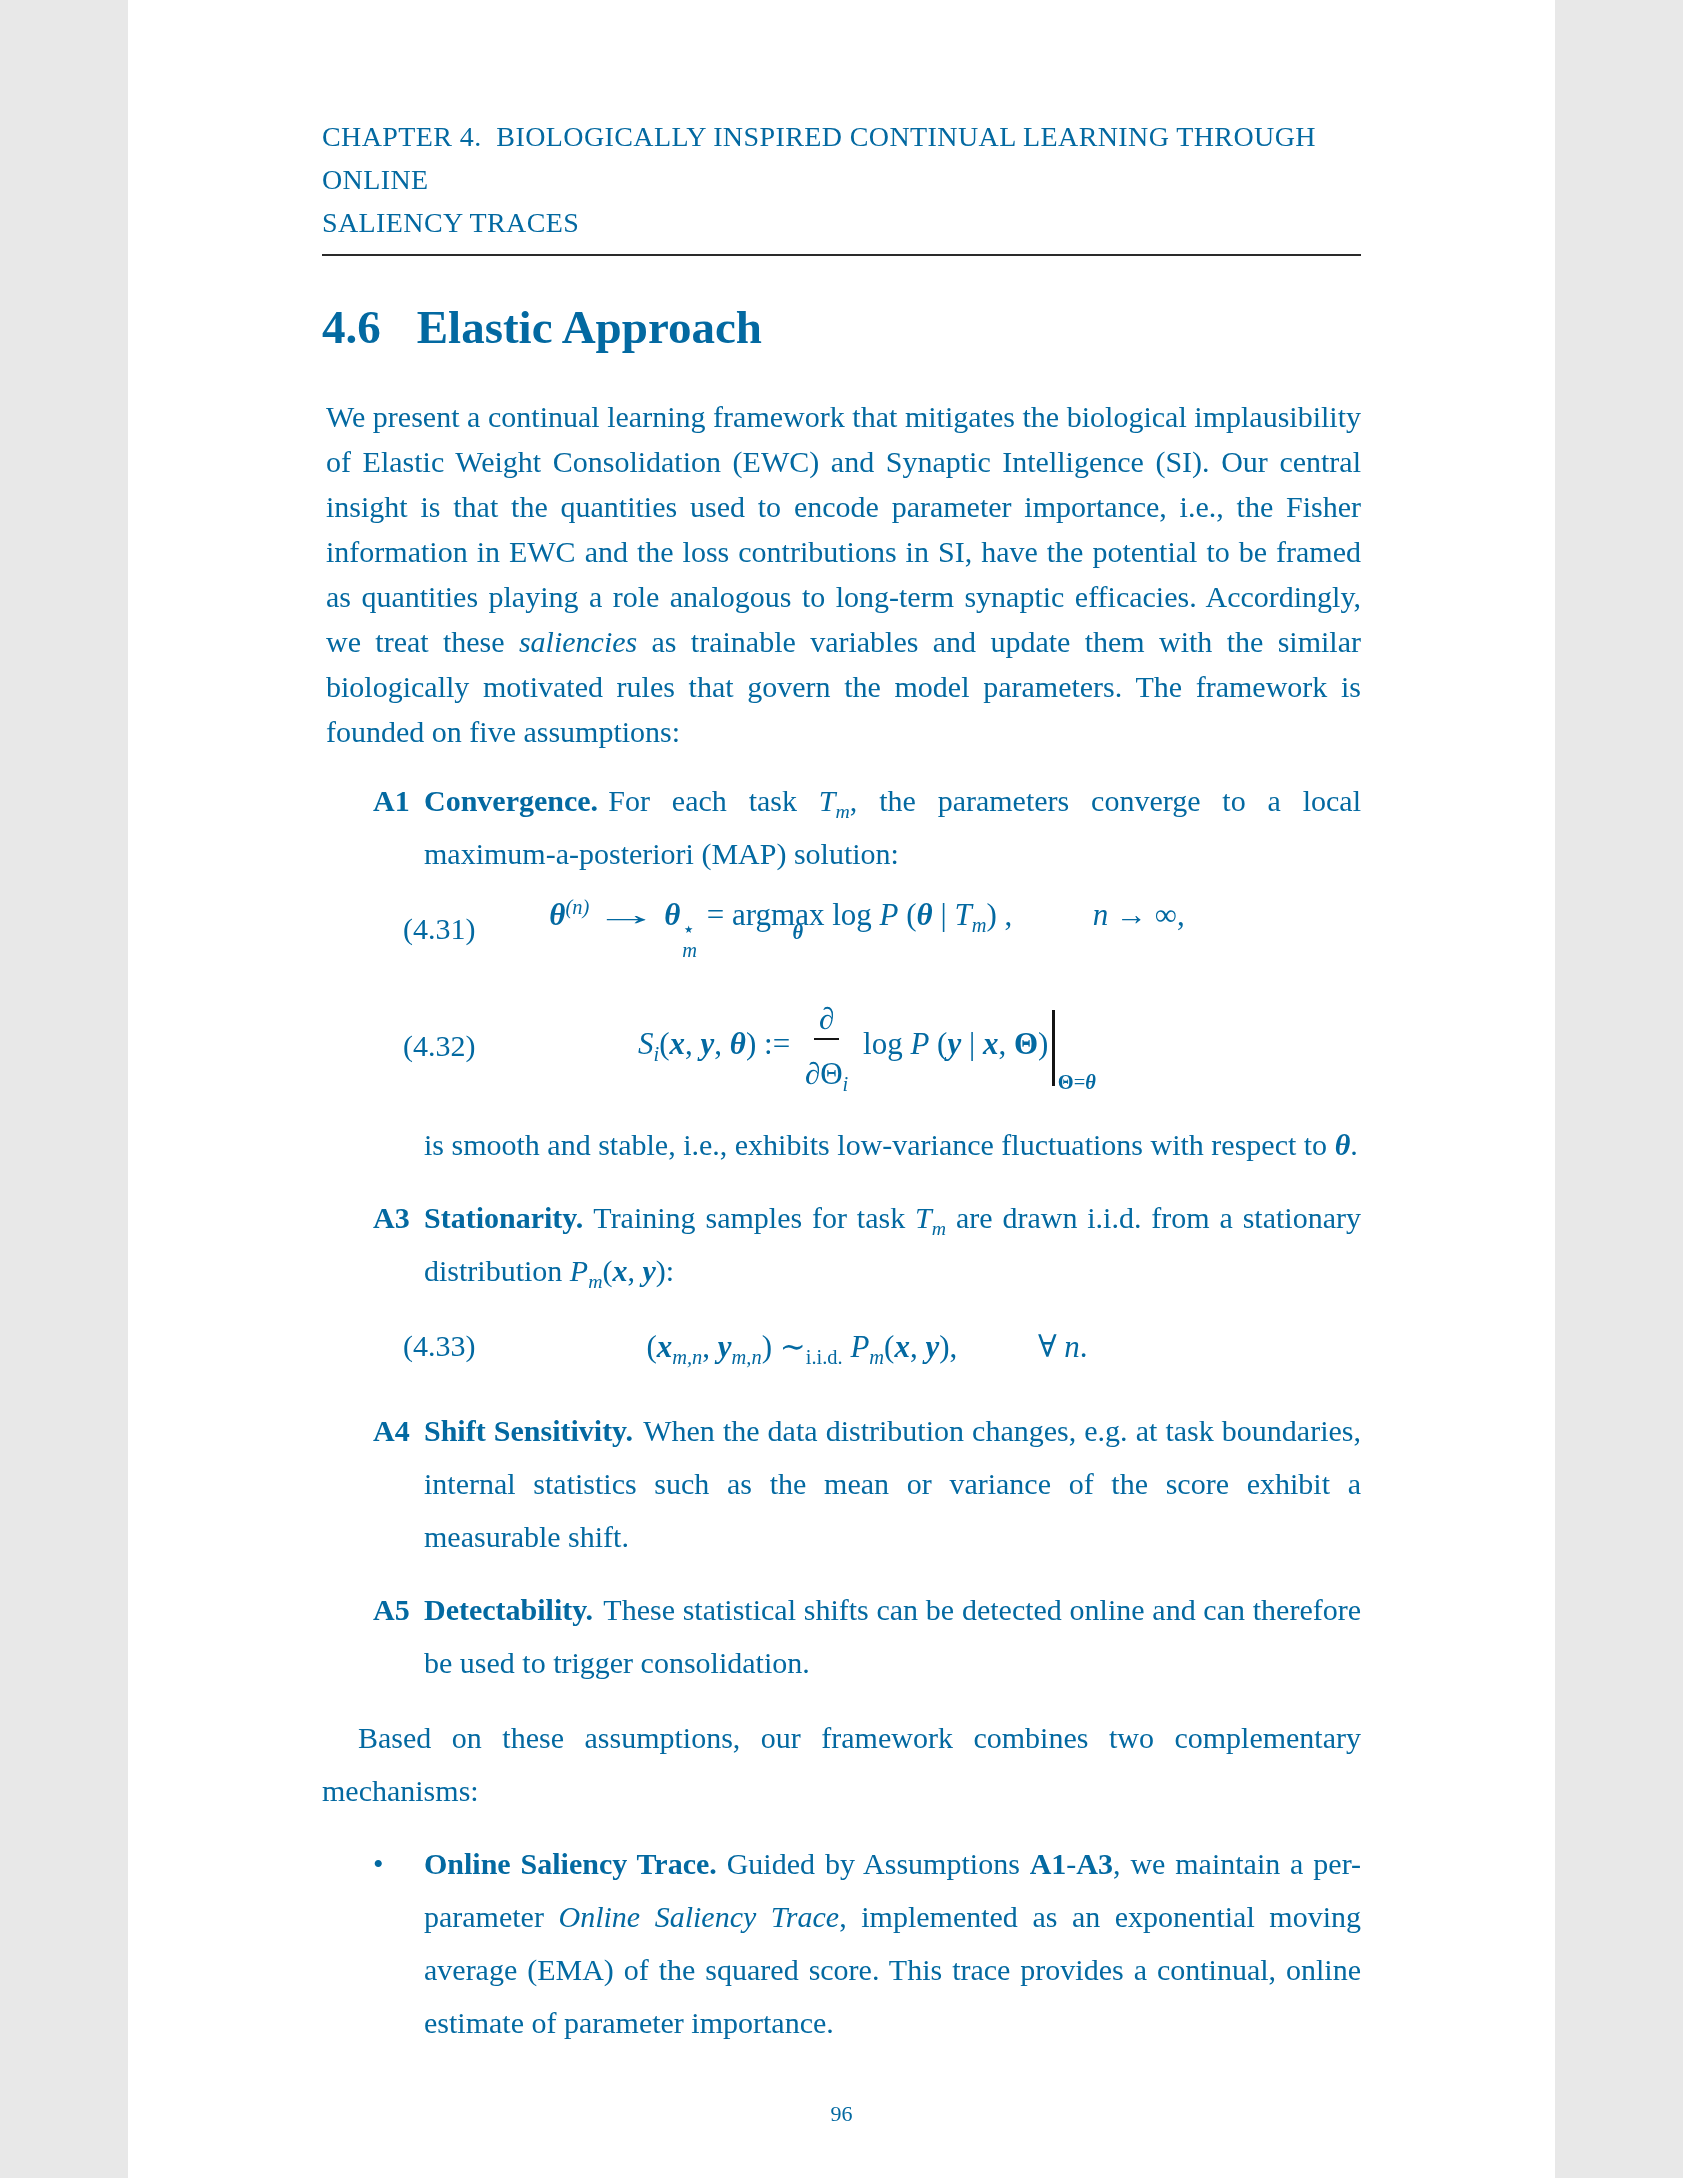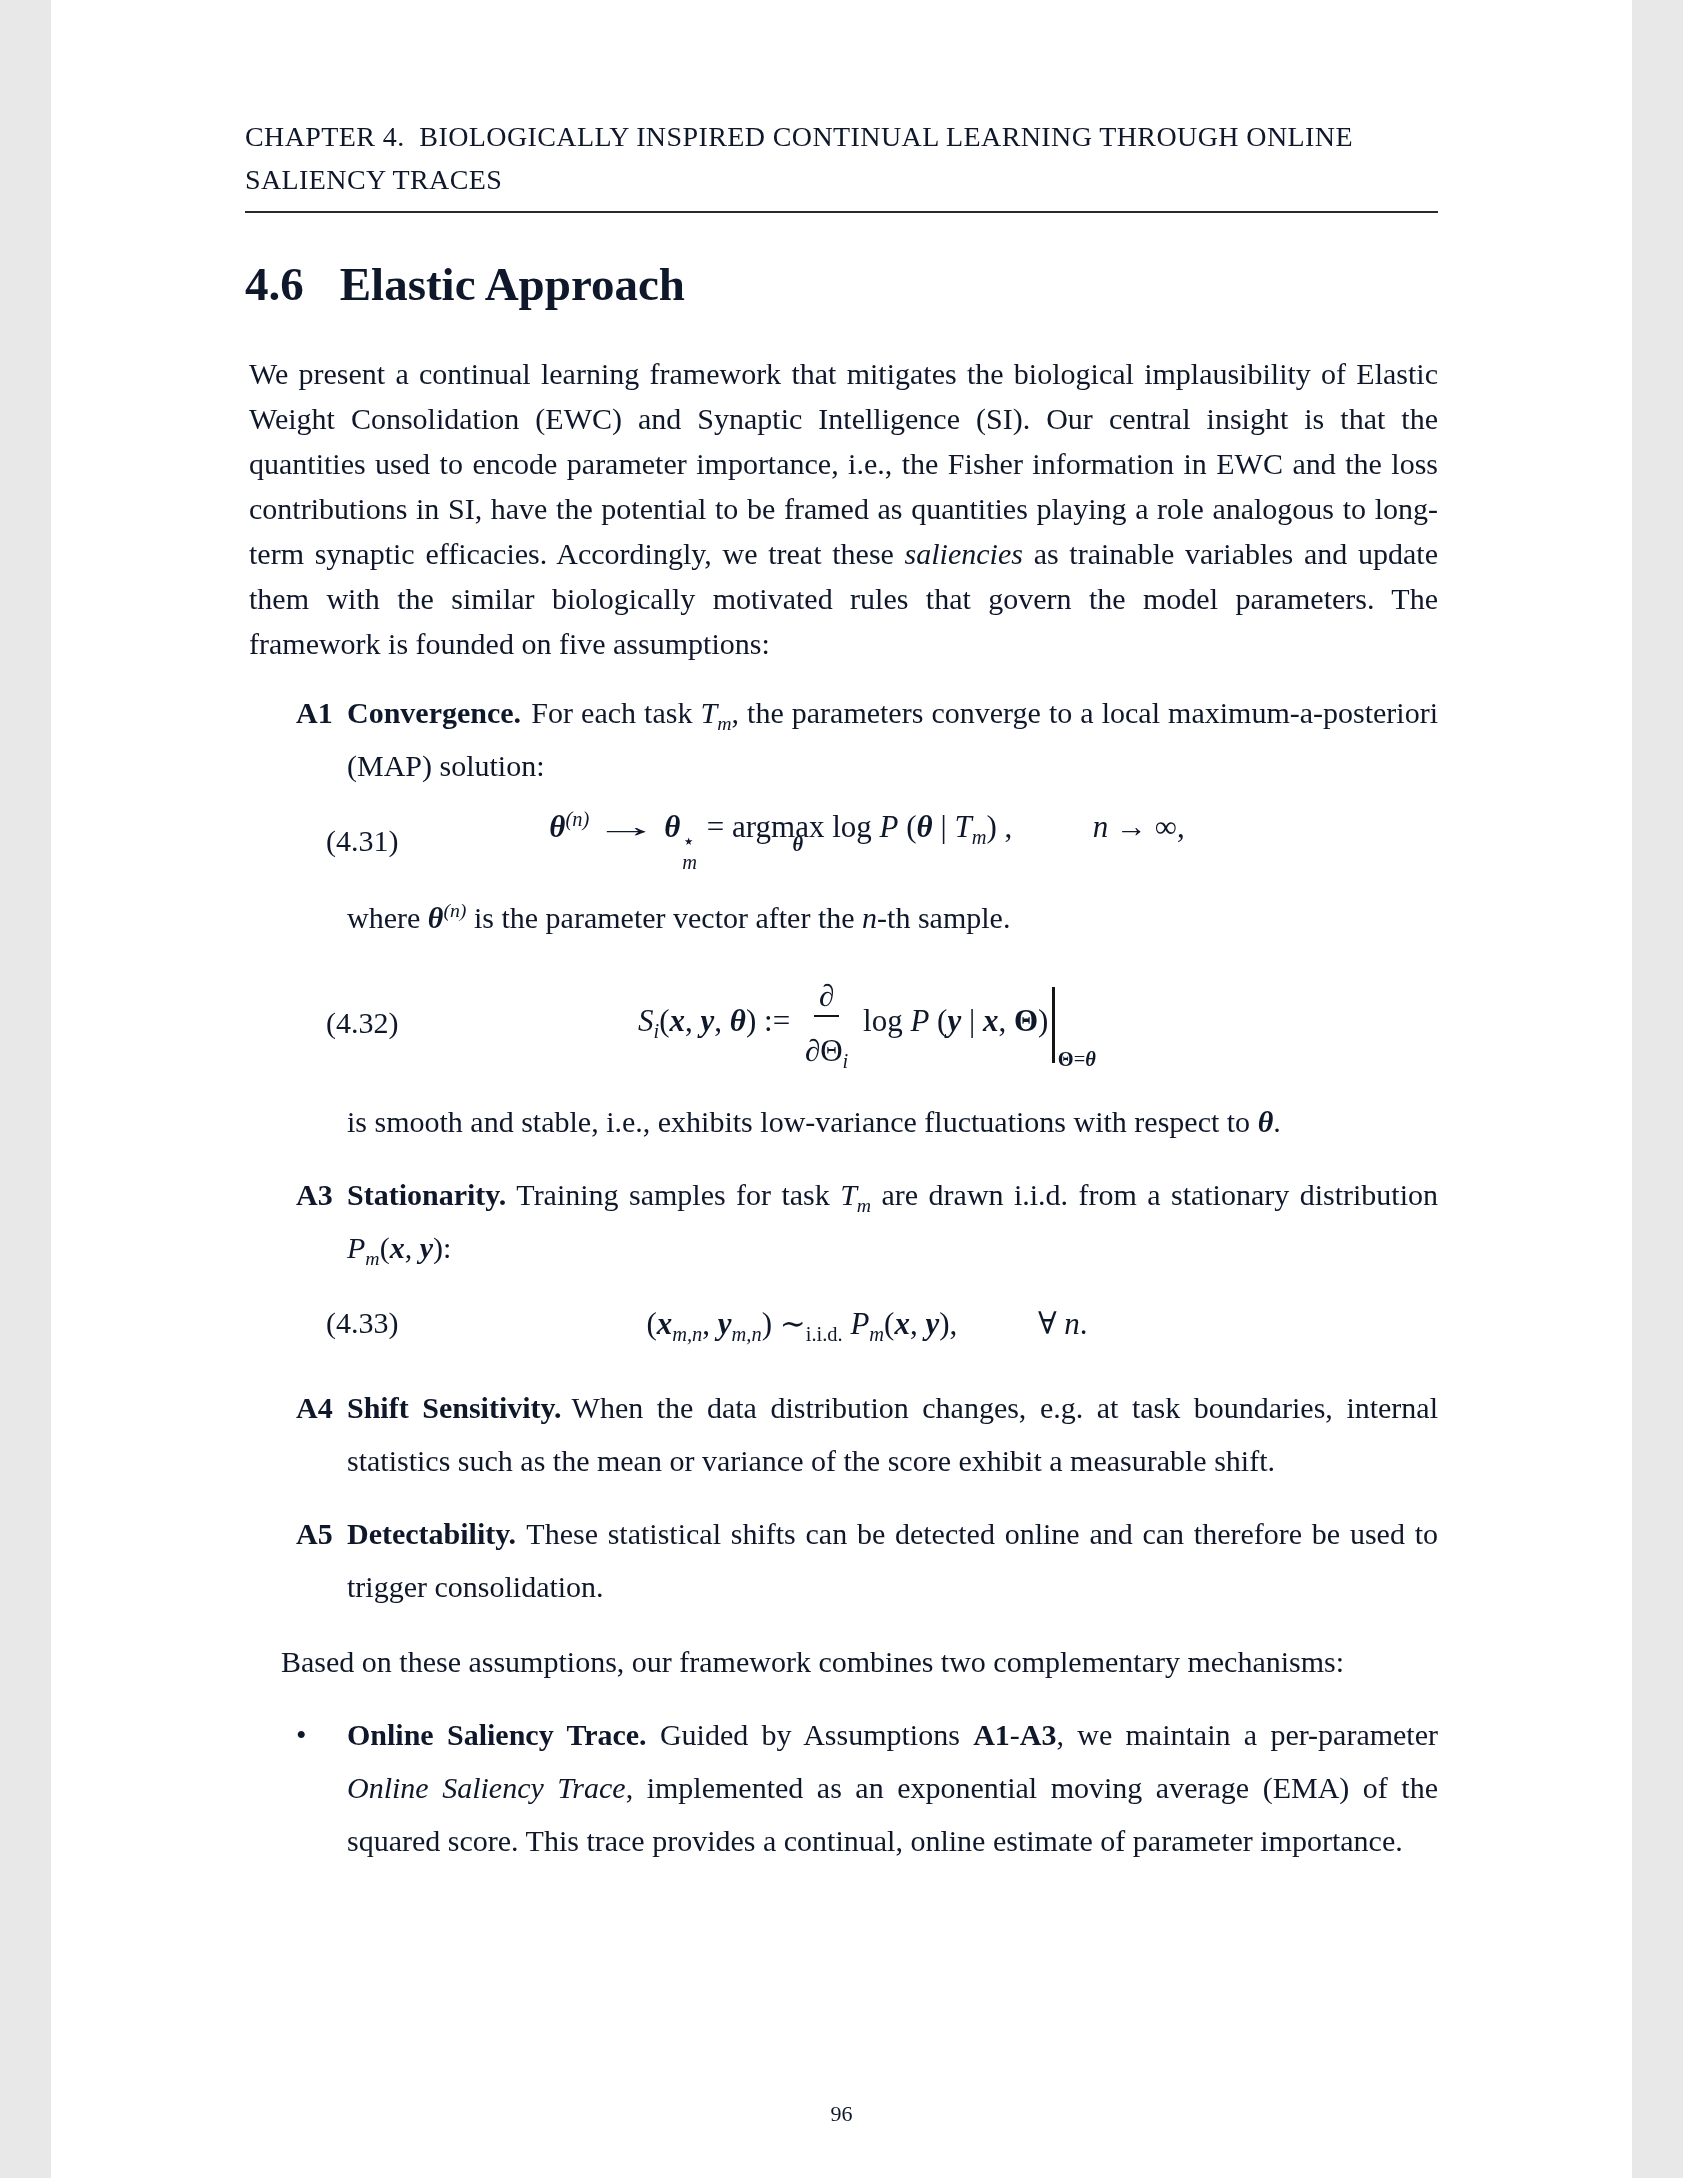--- a/index.html
+++ b/index.html
@@ -1,20 +1,20 @@
 <!DOCTYPE html>
 <html><head>
 <meta charset="utf-8">
 <style>
   html,body{margin:0;padding:0;background:#e8e8e8;}
   .page{
     position:relative;
-    width:1581px;height:2178px;
+    width:1427px;height:2178px;
     background:#ffffff;
-    color:#0f172a;
+    color:#0369a1;
     font-family:"Liberation Serif","DejaVu Serif",serif;
     overflow:hidden;
     margin:0 auto;
   }
   .content{padding:115px 194px 0 194px;}
 
   
   .hdr-line{
     font-size:28px;line-height:43px;letter-spacing:0.4px;
     white-space:pre-wrap;
@@ -114,21 +114,20 @@
           <span class="run-in">Convergence.</span><span><span>For each task </span><span class="cal">T</span><span class="sub i">m</span><span>, the parameters converge to a local maximum-a-posteriori (MAP) solution:</span></span>
         </div>
       </div>
       <div class="eq">
         <span class="eq-num">(4.31)</span>
         <span class="eq-content"><span class="bi">θ</span><span class="sup i">(n)</span><span class="xarrow">→</span><span class="bi">θ</span><span class="supsub">
               <span class="ss-sup"><span>⋆</span></span>
               <span class="ss-sub"><span class="i">m</span></span>
             </span><span> = arg</span><span class="underop"><span class="u-base"><span>max</span></span><span class="u-below"><span class="bi">θ</span></span></span><span> log </span><span class="i">P</span><span> (</span><span class="bi">θ</span><span> | </span><span class="cal">T</span><span class="sub i">m</span><span>) ,</span><span class="qq"></span><span class="i">n</span><span> → ∞,</span></span>
       </div>
-      <div class="a-cont"><span>where </span><span class="bi">θ</span><span class="sup i">(n)</span><span> is the parameter vector after the </span><span class="i">n</span><span>-th sample.</span></div>
     </section>
 
     <section class="assumption">
       <div class="eq eq-tall">
         <span class="eq-num">(4.32)</span>
         <span class="eq-content"><span class="i">S</span><span class="sub i">i</span><span>(</span><span class="bi">x</span><span>, </span><span class="bi">y</span><span>, </span><span class="bi">θ</span><span>) := </span><span class="frac">
               <span class="num"><span>∂</span></span>
               <span class="den"><span>∂Θ</span><span class="sub i">i</span></span>
             </span><span> log </span><span class="i">P</span><span> (</span><span class="bi">y</span><span> | </span><span class="bi">x</span><span>, </span><span class="b">Θ</span><span>)</span><span class="evalbar">
               <span class="ebar"></span>

